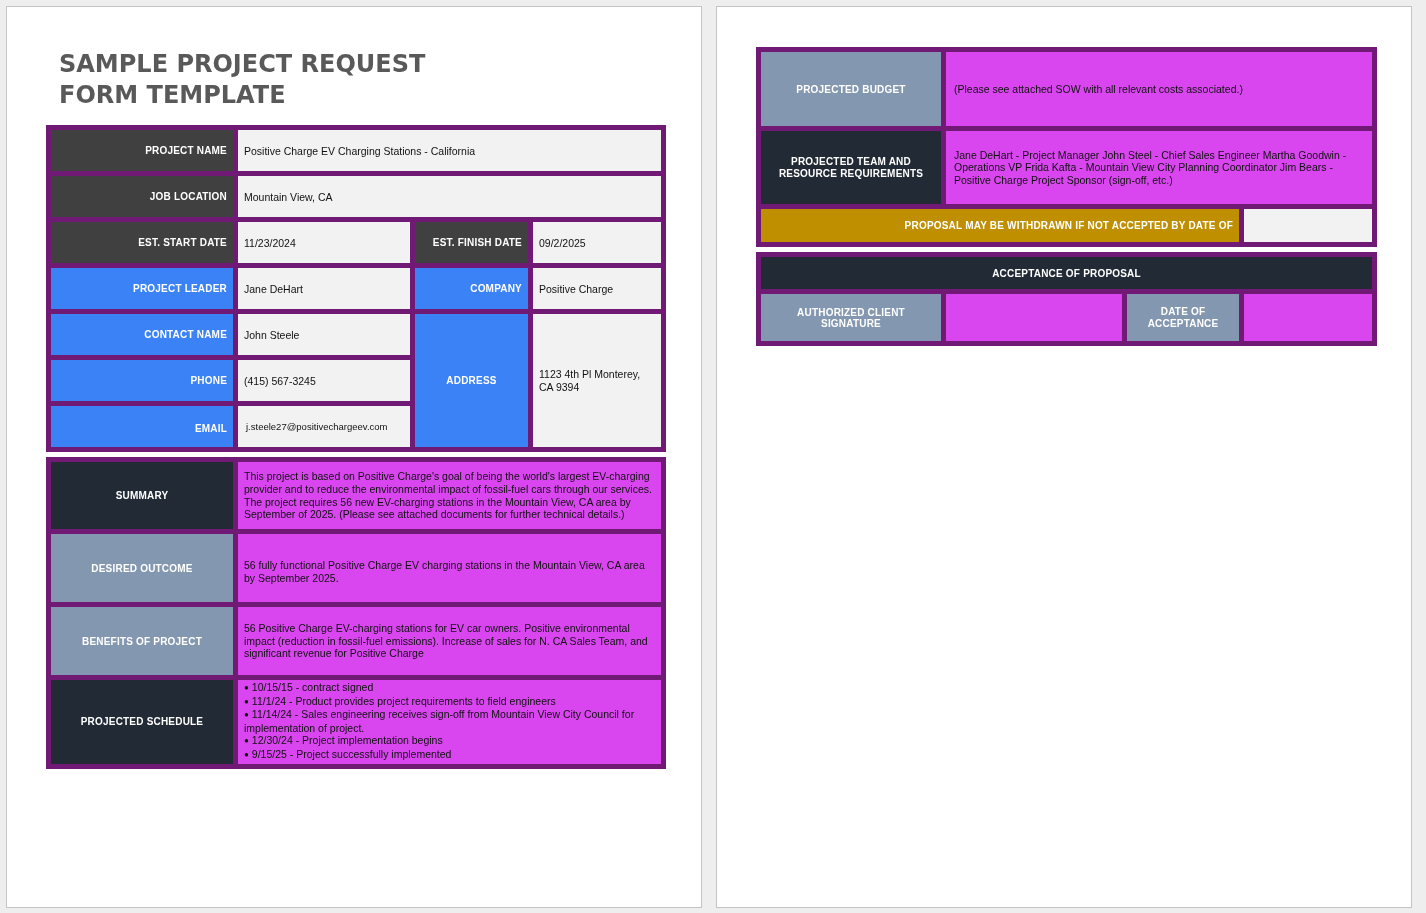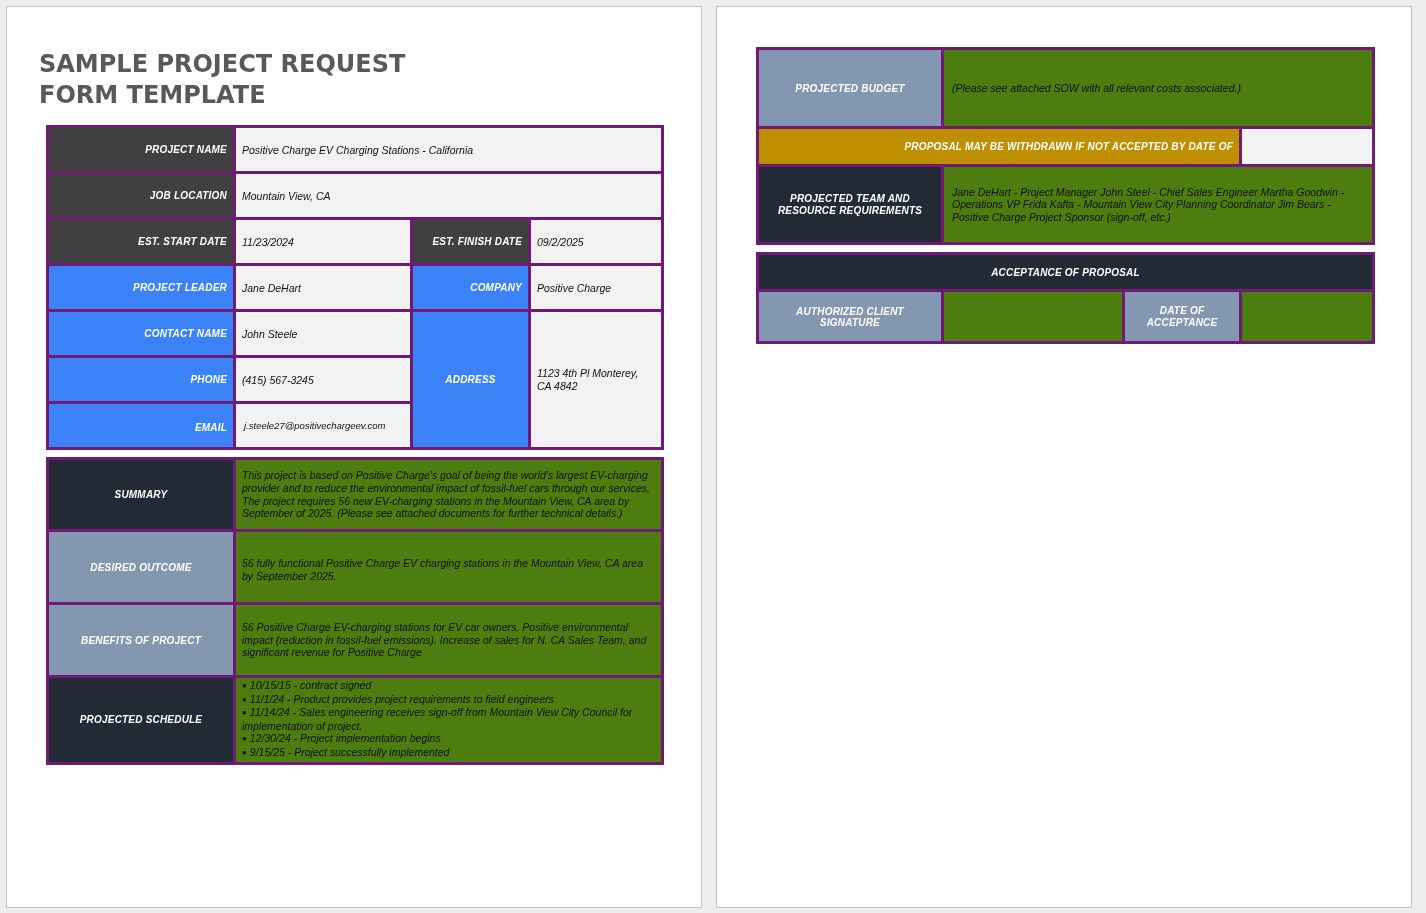--- a/index.html
+++ b/index.html
@@ -14,55 +14,54 @@
     top: 6px;
     height: 902px;
     background: #ffffff;
     border: 1px solid #c4c4c4;
   }
   .page.left { left: 6px; width: 696px; }
   .page.right { left: 716px; width: 696px; }
 
   .title {
     position: absolute;
-    left: 32px; top: 42px;
+    left: 52px; top: 42px;
     font-family: "DejaVu Sans", sans-serif;
     font-weight: bold;
     font-size: 24px;
     line-height: 31px;
     color: #595959;
     letter-spacing: 0px;
     width: 500px;
   }
   .title span { display: block; }
 
   table.grid {
     position: absolute;
     border-collapse: collapse;
     table-layout: fixed;
   }
   table.grid td {
-    border: 3px solid #701a75;
+    border: 5px solid #701a75;
     font-size: 10.5px;
     color: #111;
     vertical-align: middle;
     overflow: hidden;
-    font-style: italic;
   }
   td.lbl {
     color: #ffffff !important;
     font-weight: bold;
     font-size: 10px !important;
     text-transform: uppercase;
     letter-spacing: 0.2px;
   }
   td.lbl.r { text-align: right; padding-right: 6px; }
   td.lbl.c { text-align: center; padding: 0 8px; }
   td.val { padding: 0 6px; background: #f2f2f2; }
-  td.val.white { background: #4d7c0f; }
+  td.val.white { background: #d946ef; }
   td.long { line-height: 12.6px; padding: 2px 6px; }
 
   .bg-dark { background: #404040; }
   .bg-grey { background: #3b82f6; }
   .bg-navy { background: #222a35; }
   .bg-slate { background: #8497b0; }
   .bg-gold { background: #bf8f00; }
   .bg-cream { background: #fff2cc; }
 
   ul.sched { list-style: none; }
@@ -103,21 +102,21 @@
     <tr style="height:46px">
       <td class="lbl r bg-grey">PROJECT LEADER</td>
       <td class="val">Jane DeHart</td>
       <td class="lbl r bg-grey">COMPANY</td>
       <td class="val">Positive Charge</td>
     </tr>
     <tr style="height:46px">
       <td class="lbl r bg-grey">CONTACT NAME</td>
       <td class="val">John Steele</td>
       <td class="lbl c bg-grey" rowspan="3">ADDRESS</td>
-      <td class="val" rowspan="3" style="line-height:12.6px">1123 4th Pl Monterey, CA 4842</td>
+      <td class="val" rowspan="3" style="line-height:12.6px">1123 4th Pl Monterey, CA 9394</td>
     </tr>
     <tr style="height:46px">
       <td class="lbl r bg-grey">PHONE</td>
       <td class="val">(415) 567-3245</td>
     </tr>
     <tr style="height:46px">
       <td class="lbl r bg-grey" style="padding-top:4px">EMAIL</td>
       <td class="val" style="font-size:9.5px; padding-left:8px">j.steele27@positivechargeev.com</td>
     </tr>
   </tbody>
@@ -162,27 +161,27 @@
     <colgroup>
         <col style="width:185px">
         <col style="width:298px">
         <col style="width:133px">
       </colgroup>
     <tbody>
         <tr style="height:79px">
       <td class="lbl c bg-slate">PROJECTED BUDGET</td>
       <td class="val white" colspan="2" style="padding-left:8px">(Please see attached SOW with all relevant costs associated.)</td>
     </tr>
+    <tr style="height:78px">
+      <td class="lbl c bg-navy" style="line-height:12px">PROJECTED TEAM AND RESOURCE REQUIREMENTS</td>
+      <td class="val white long" colspan="2" style="padding-left:8px">Jane DeHart - Project Manager John Steel - Chief Sales Engineer Martha Goodwin - Operations VP Frida Kafta - Mountain View City Planning Coordinator Jim Bears - Positive Charge Project Sponsor (sign-off, etc.)</td>
+    </tr>
     <tr style="height:38px">
       <td class="lbl r bg-gold" colspan="2">PROPOSAL MAY BE WITHDRAWN IF NOT ACCEPTED BY DATE OF</td>
       <td class="val bg-cream"></td>
-    </tr>
-    <tr style="height:78px">
-      <td class="lbl c bg-navy" style="line-height:12px">PROJECTED TEAM AND RESOURCE REQUIREMENTS</td>
-      <td class="val white long" colspan="2" style="padding-left:8px">Jane DeHart - Project Manager John Steel - Chief Sales Engineer Martha Goodwin - Operations VP Frida Kafta - Mountain View City Planning Coordinator Jim Bears - Positive Charge Project Sponsor (sign-off, etc.)</td>
     </tr>
   </tbody>
     </table>
 
   <table class="grid" style="left:39px; top:245px; width:616px;">
     <colgroup>
         <col style="width:185px">
         <col style="width:181px">
         <col style="width:117px">
         <col style="width:133px">

